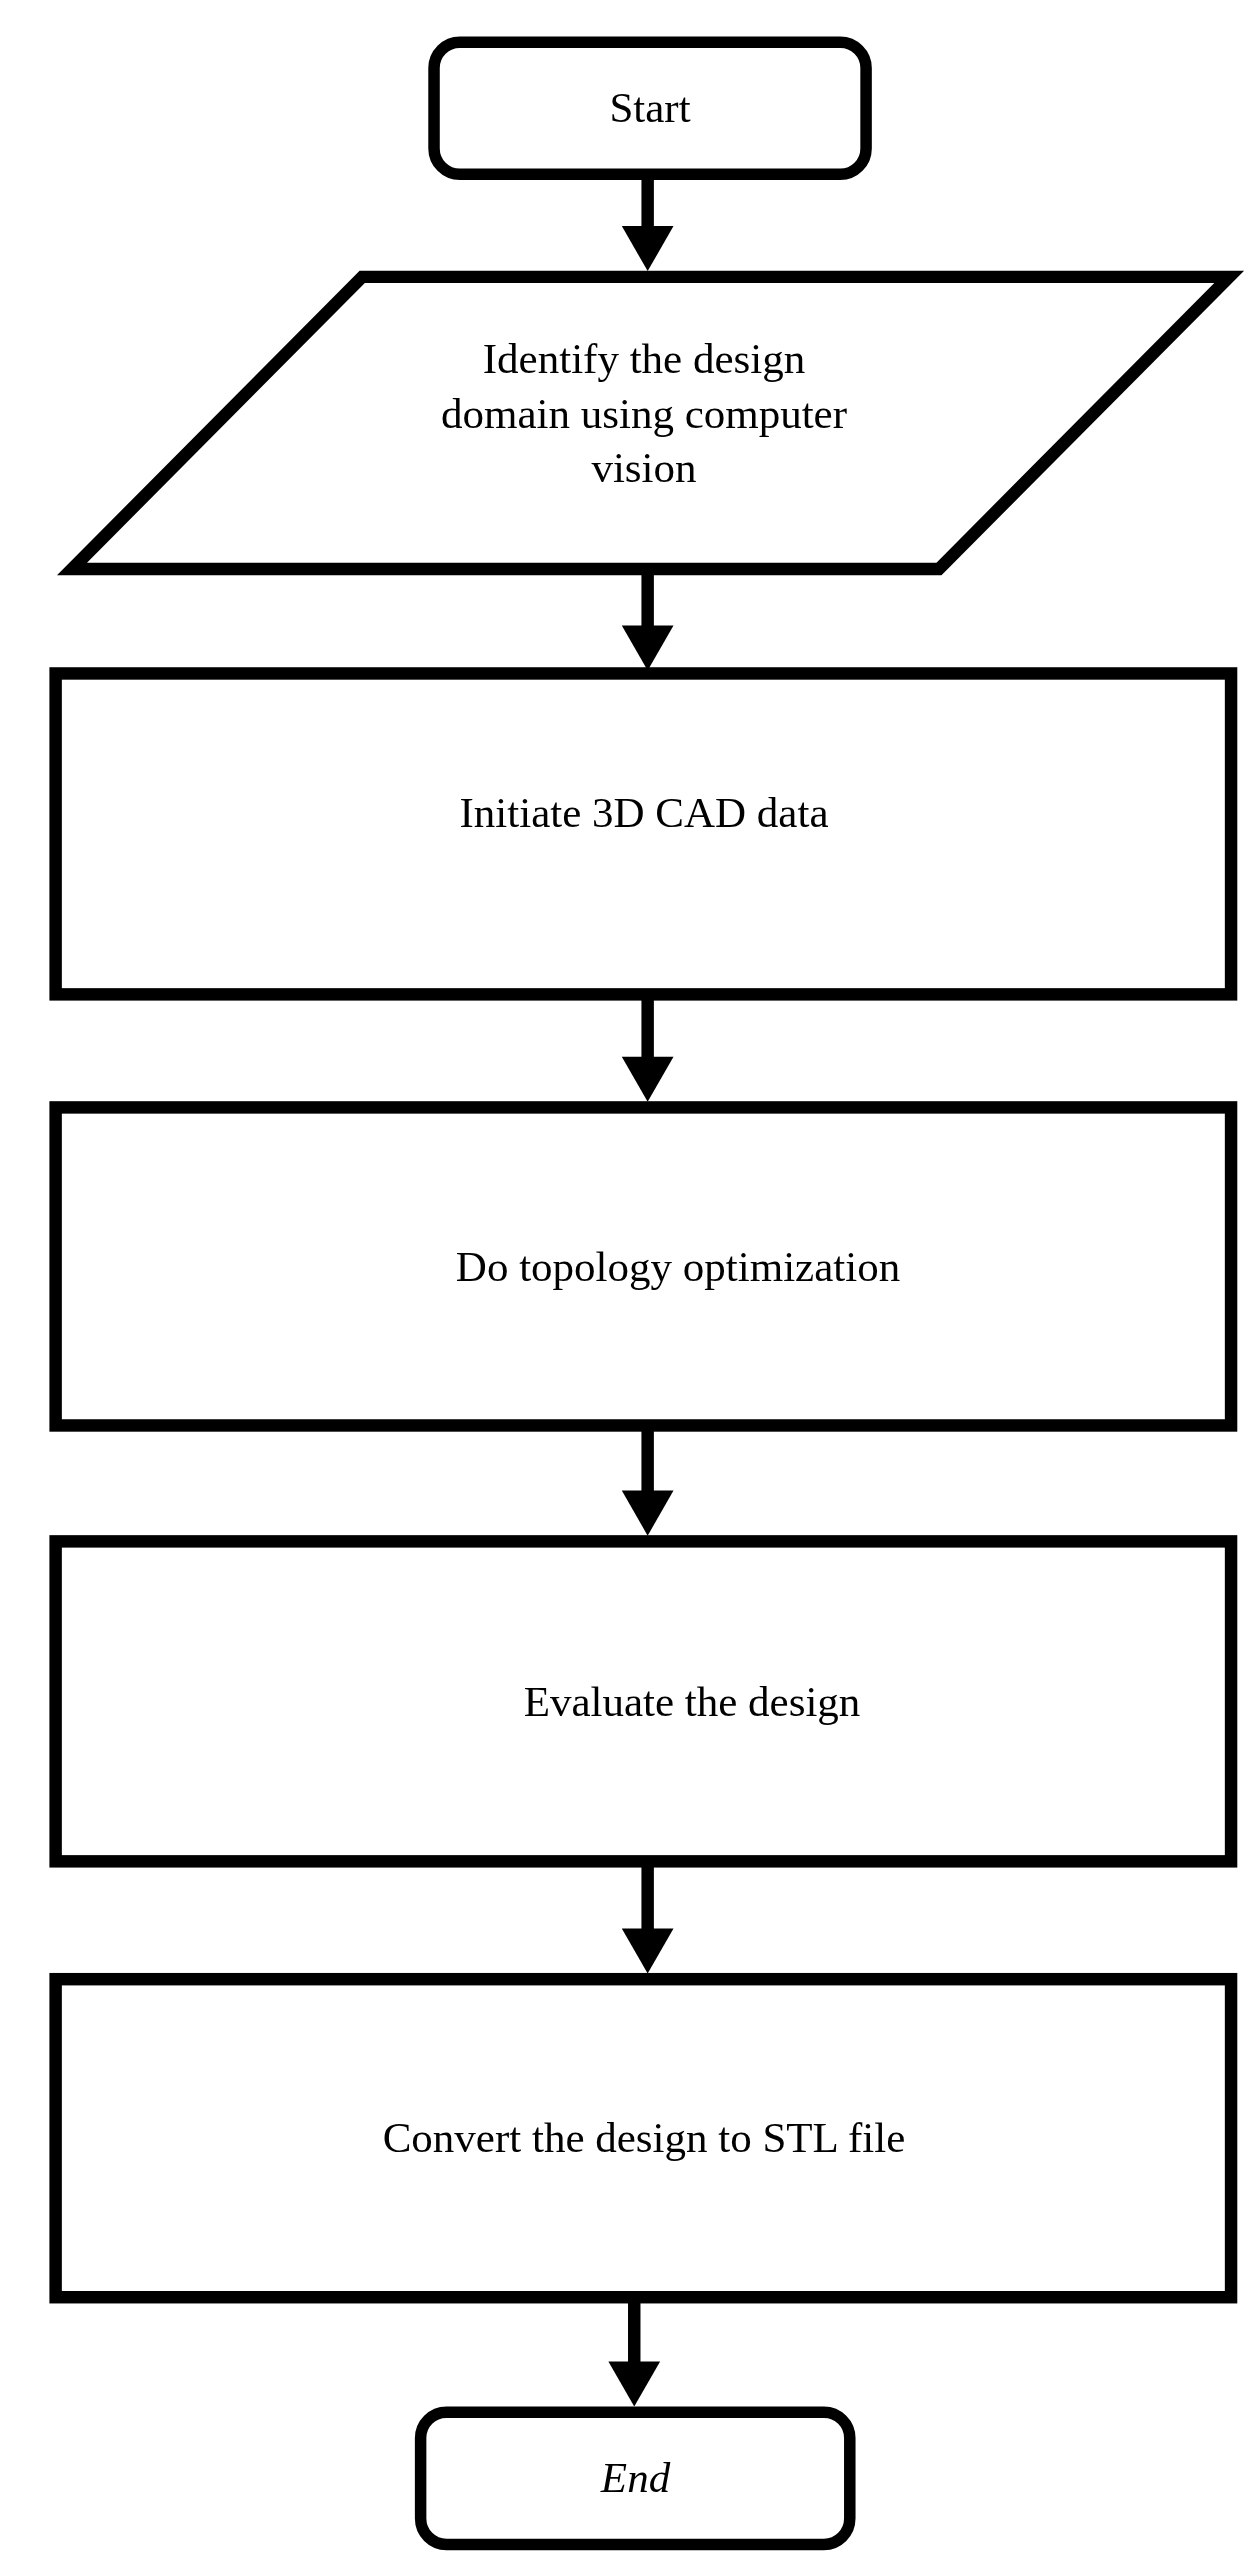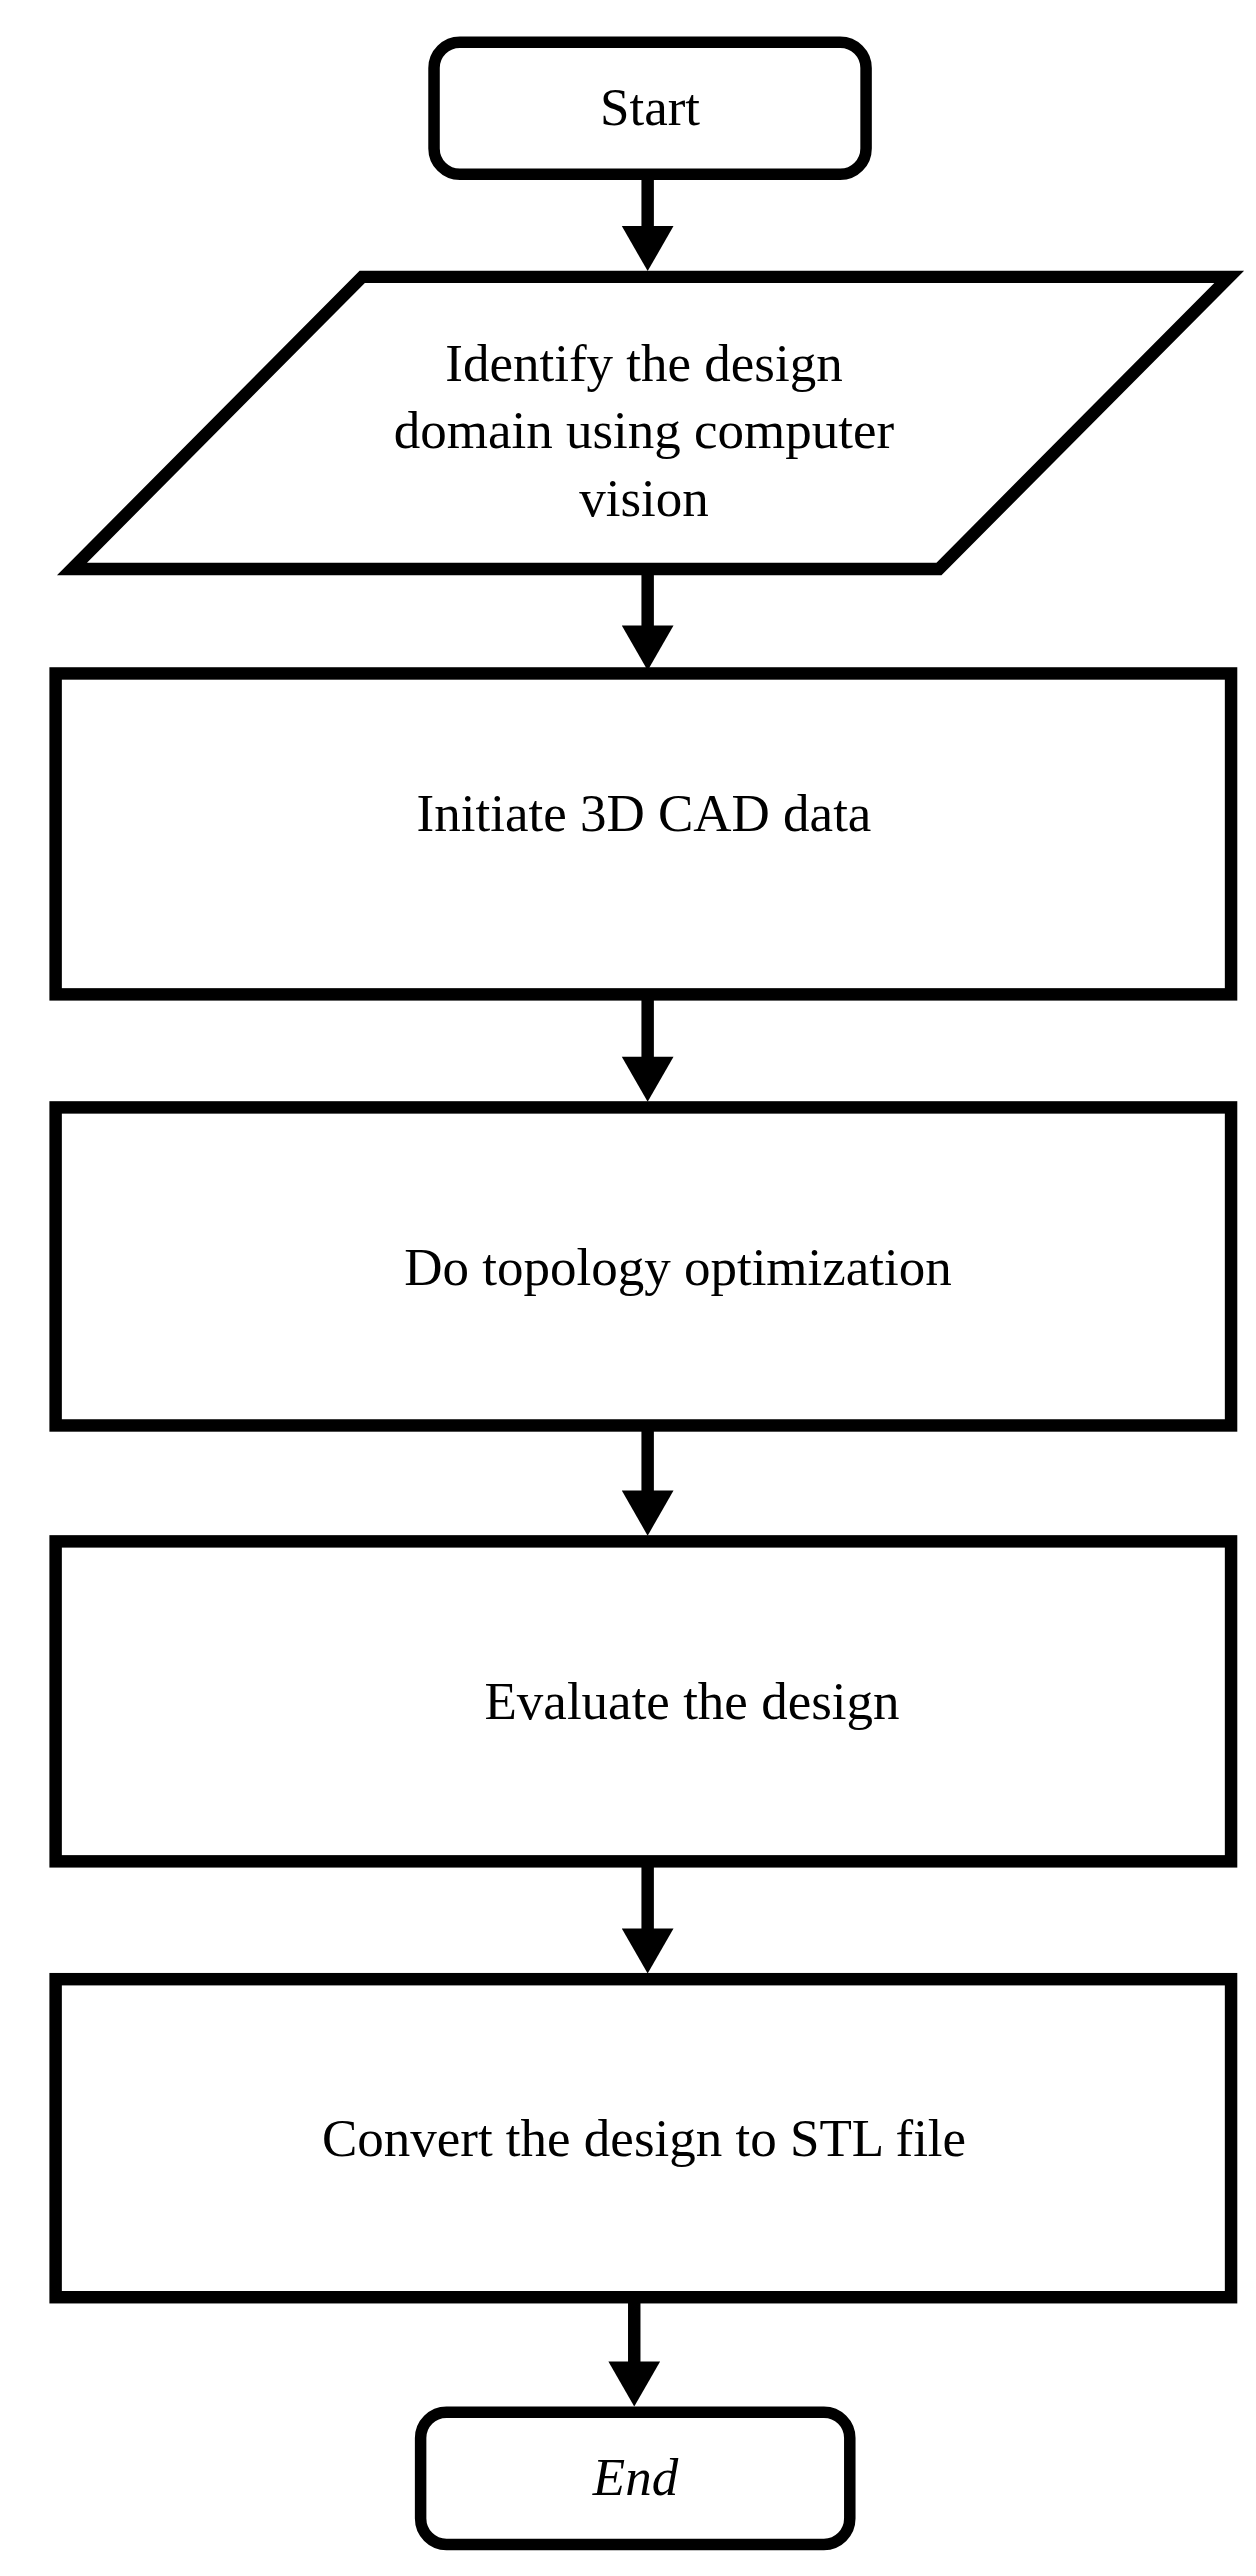--- a/index.html
+++ b/index.html
@@ -23,21 +23,21 @@
     display: block;
   }
   .node-label {
     position: absolute;
     display: flex;
     align-items: center;
     justify-content: center;
     text-align: center;
     color: #000000;
     font-family: "Liberation Serif", "DejaVu Serif", serif;
-    font-size: 53px;
+    font-size: 43px;
     line-height: 1.27;
     white-space: pre-line;
     pointer-events: none;
   }
 </style>
 </head>
 <body>
 
 <div class="canvas">
 
@@ -83,21 +83,21 @@
     <g>
       <line x1="662" y1="2400" x2="662" y2="2470" stroke="#000000" stroke-width="13"></line>
       <polygon points="635,2465 689,2465 662,2512" fill="#000000"></polygon>
     </g>
 
     <rect x="439" y="2518" width="448" height="138" rx="27" ry="27" fill="#ffffff" stroke="#000000" stroke-width="12"></rect>
   </svg>
 
   <div class="node-label" style="left:428px; top:36px;  width:444px;  height:144px;">Start</div>
 
-  <div class="node-label" style="left:50px;  top:271px; width:1188px; height:320px;">Identify the design
+  <div class="node-label" style="left:50px;  top:254px; width:1188px; height:320px;">Identify the design
 domain using computer
 vision</div>
 
   <div class="node-label" style="left:50px;  top:668px; width:1188px; height:291px;">Initiate 3D CAD data</div>
 
   <div class="node-label" style="left:68px;  top:1102px; width:1188px; height:331px;padding-left:16px;">Do topology optimization</div>
 
   <div class="node-label" style="left:50px;  top:1536px; width:1188px; height:332px;padding-left:48px;">Evaluate the design</div>
 
   <div class="node-label" style="left:50px;  top:1973px; width:1188px; height:331px;">Convert the design to STL file</div>

